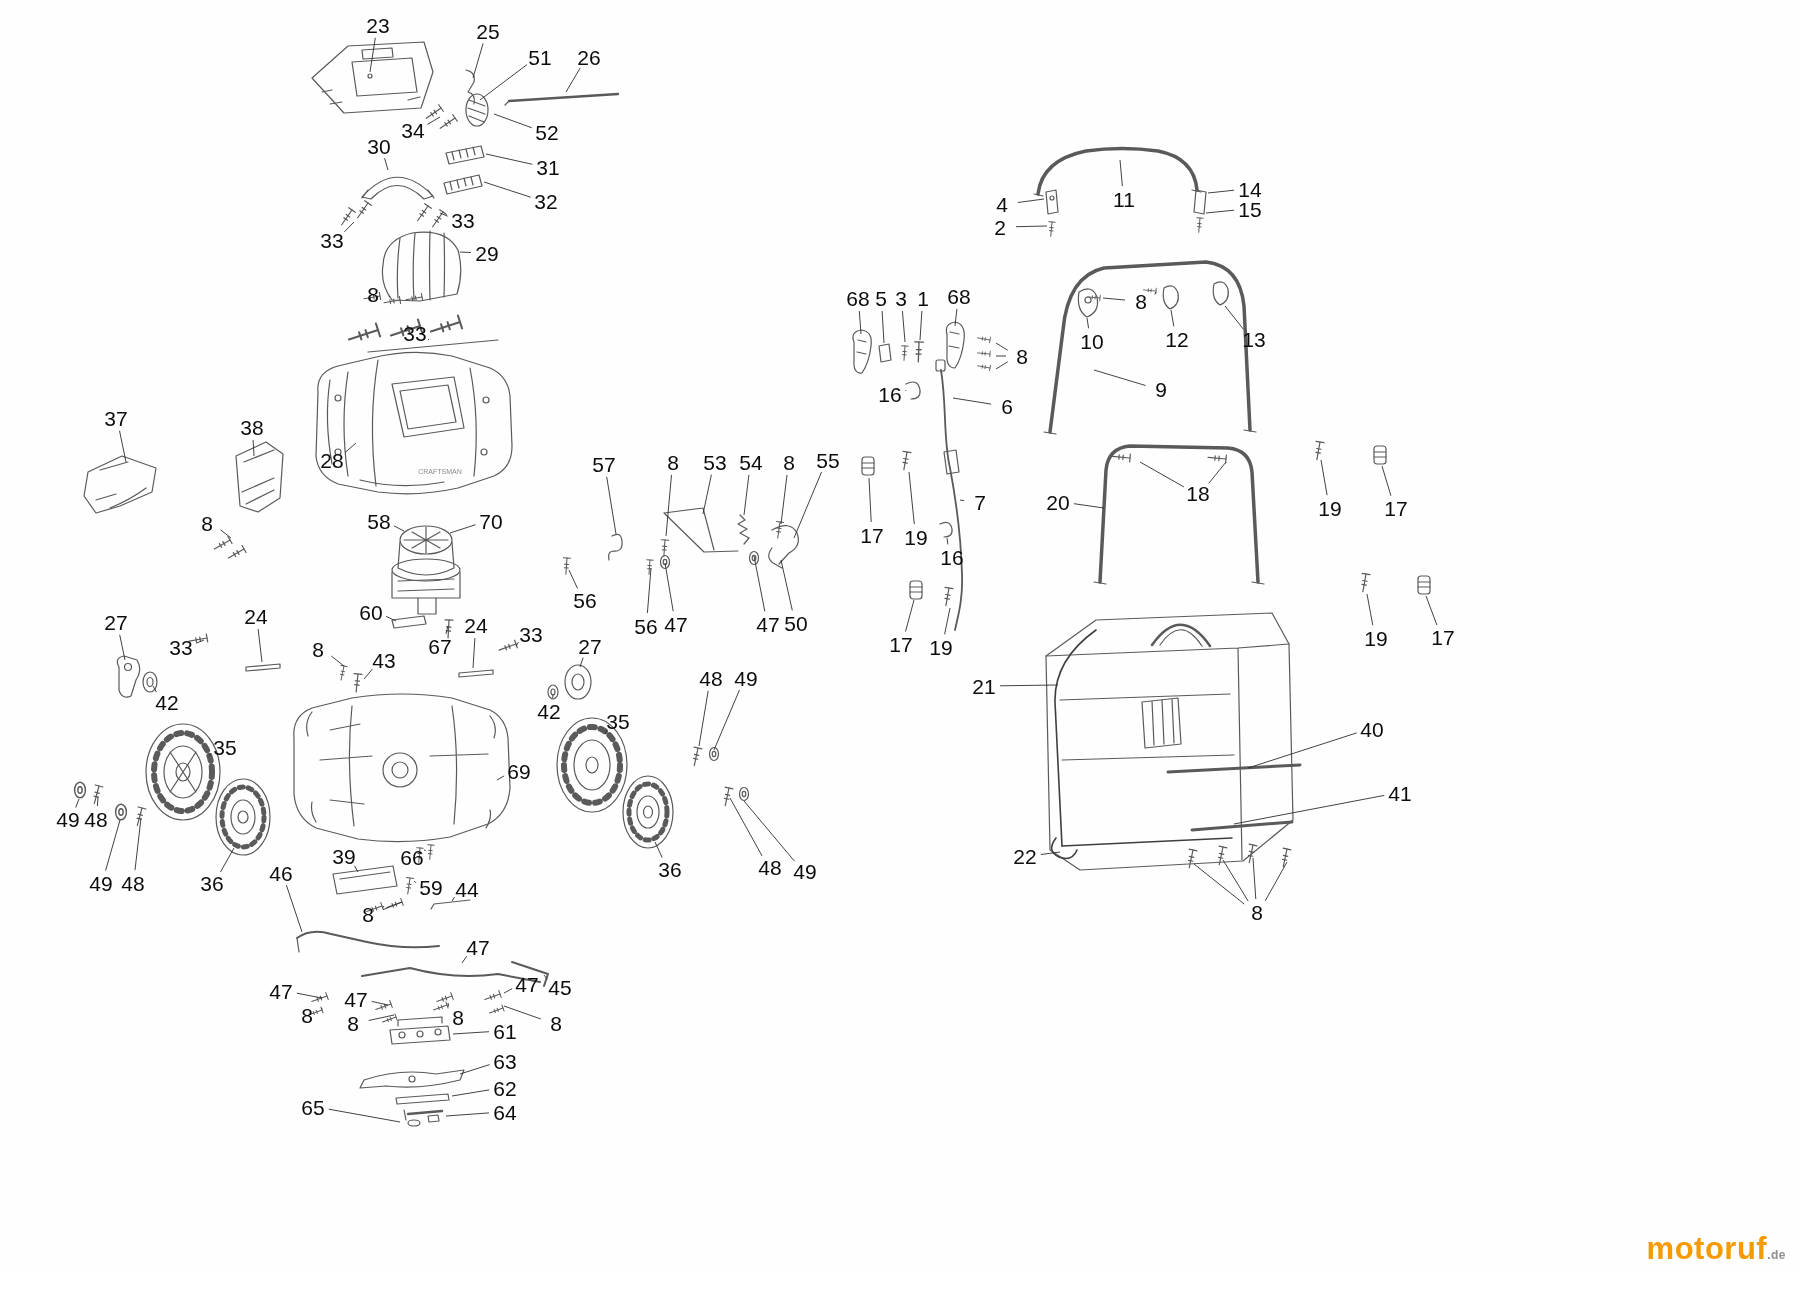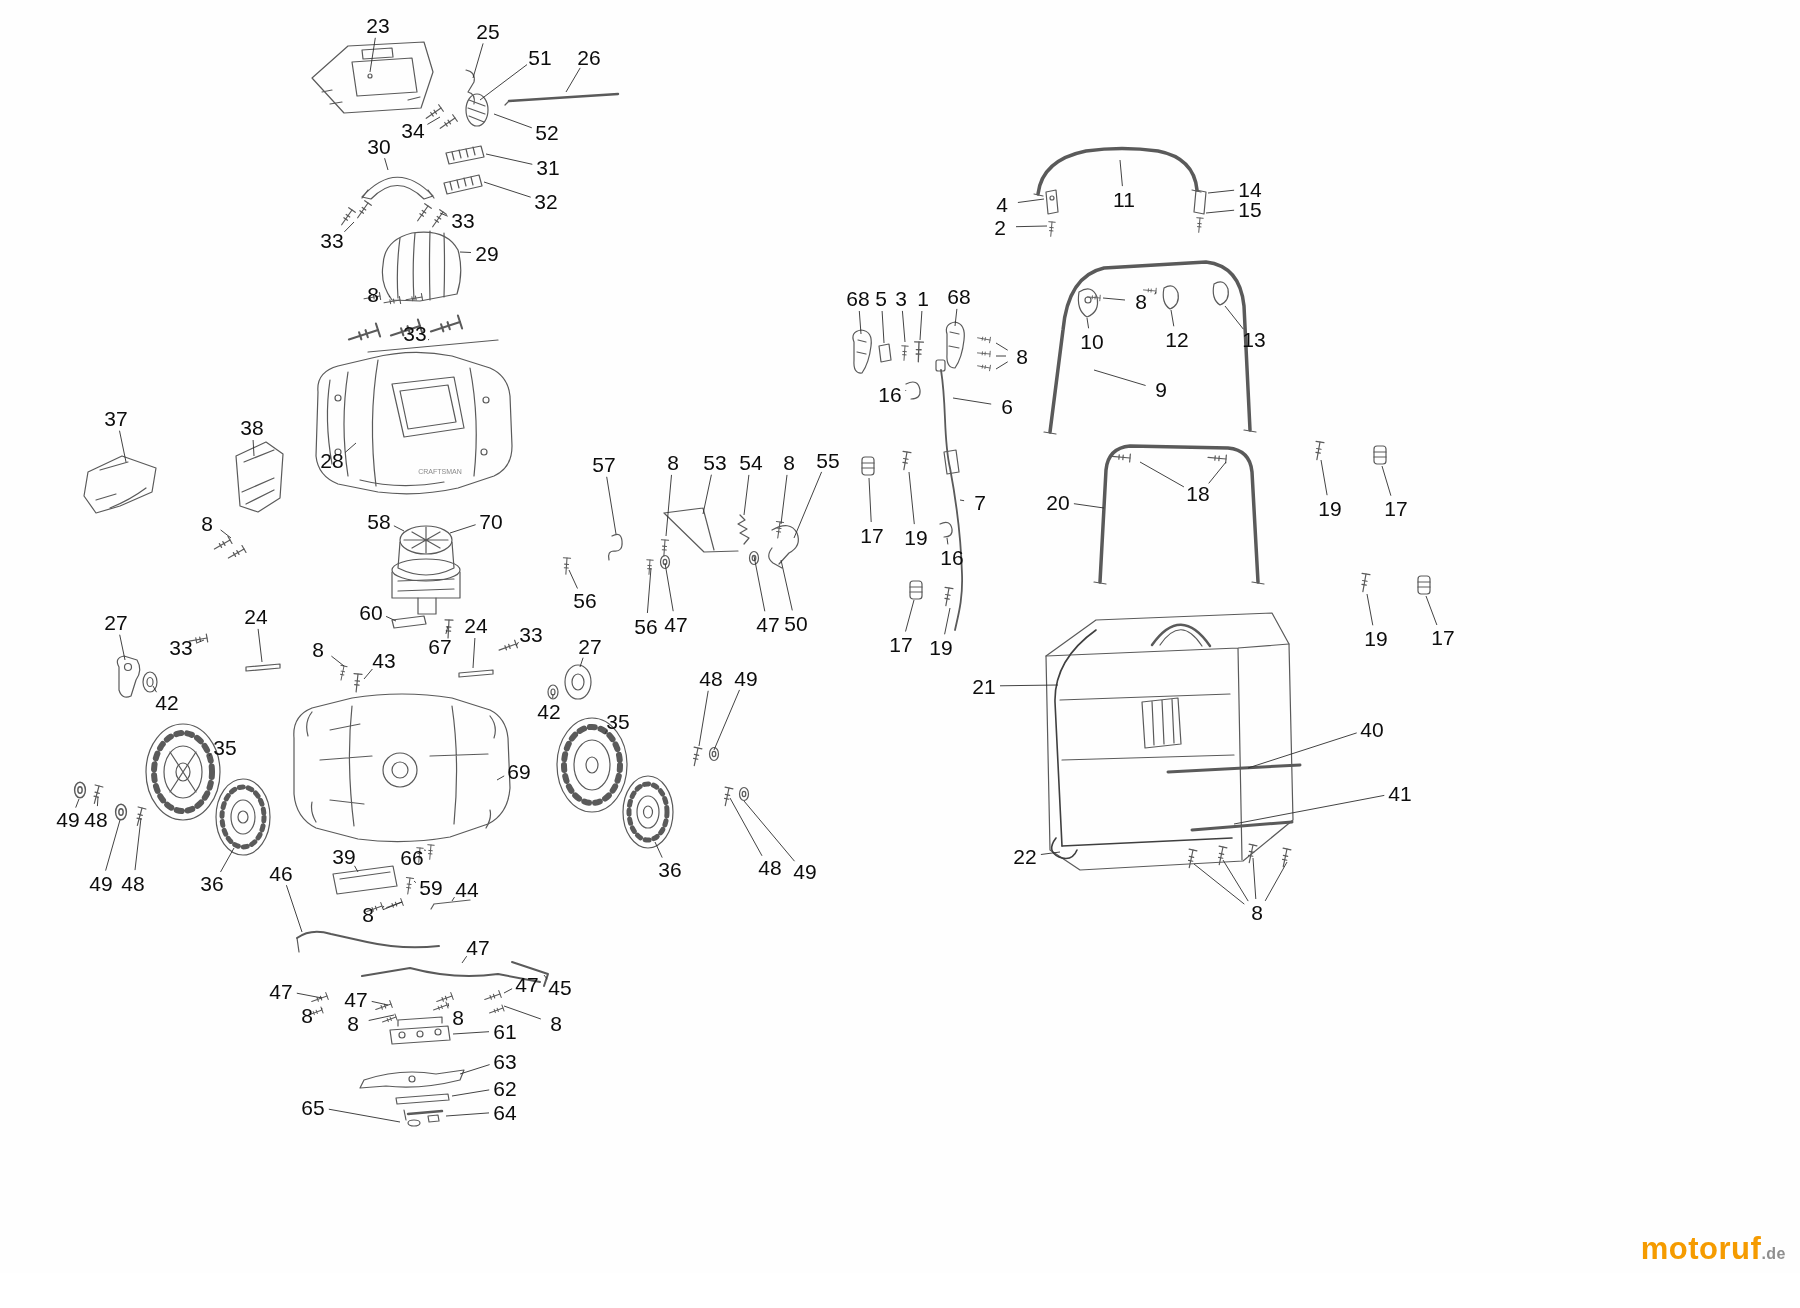--- a/index.html
+++ b/index.html
@@ -8,21 +8,21 @@
   svg{position:absolute;left:0;top:0;}
   .draw{stroke:#5a5a5a;fill:none;stroke-width:1.2;stroke-linecap:round;stroke-linejoin:round;}
   .draw .dk{stroke:#3f3f3f;}
   .leaders line{stroke:#2e2e2e;stroke-width:0.9;}
   .labels text{font-family:"Liberation Sans",sans-serif;font-size:21px;fill:#0c0c0c;
                text-anchor:middle;dominant-baseline:central;}
   .badge{font-family:"Liberation Sans",sans-serif;font-size:7px;fill:#8a8a8a;stroke:none;
          text-anchor:middle;}
   .watermark{position:absolute;right:14px;bottom:6px;font-weight:bold;font-size:31px;
              letter-spacing:0.5px;cursor:pointer;}
-  .watermark .suffix{font-size:16px;font-weight:bold;vertical-align:baseline;}
+  .watermark .suffix{font-size:12px;font-weight:bold;vertical-align:baseline;}
 </style>
 </head>
 <body>
 
 <div class="page">
 
 <svg id="diagram" viewBox="0 0 1800 1308" width="1800" height="1308" xmlns="http://www.w3.org/2000/svg">
 
   <defs>
     <g id="screw">

